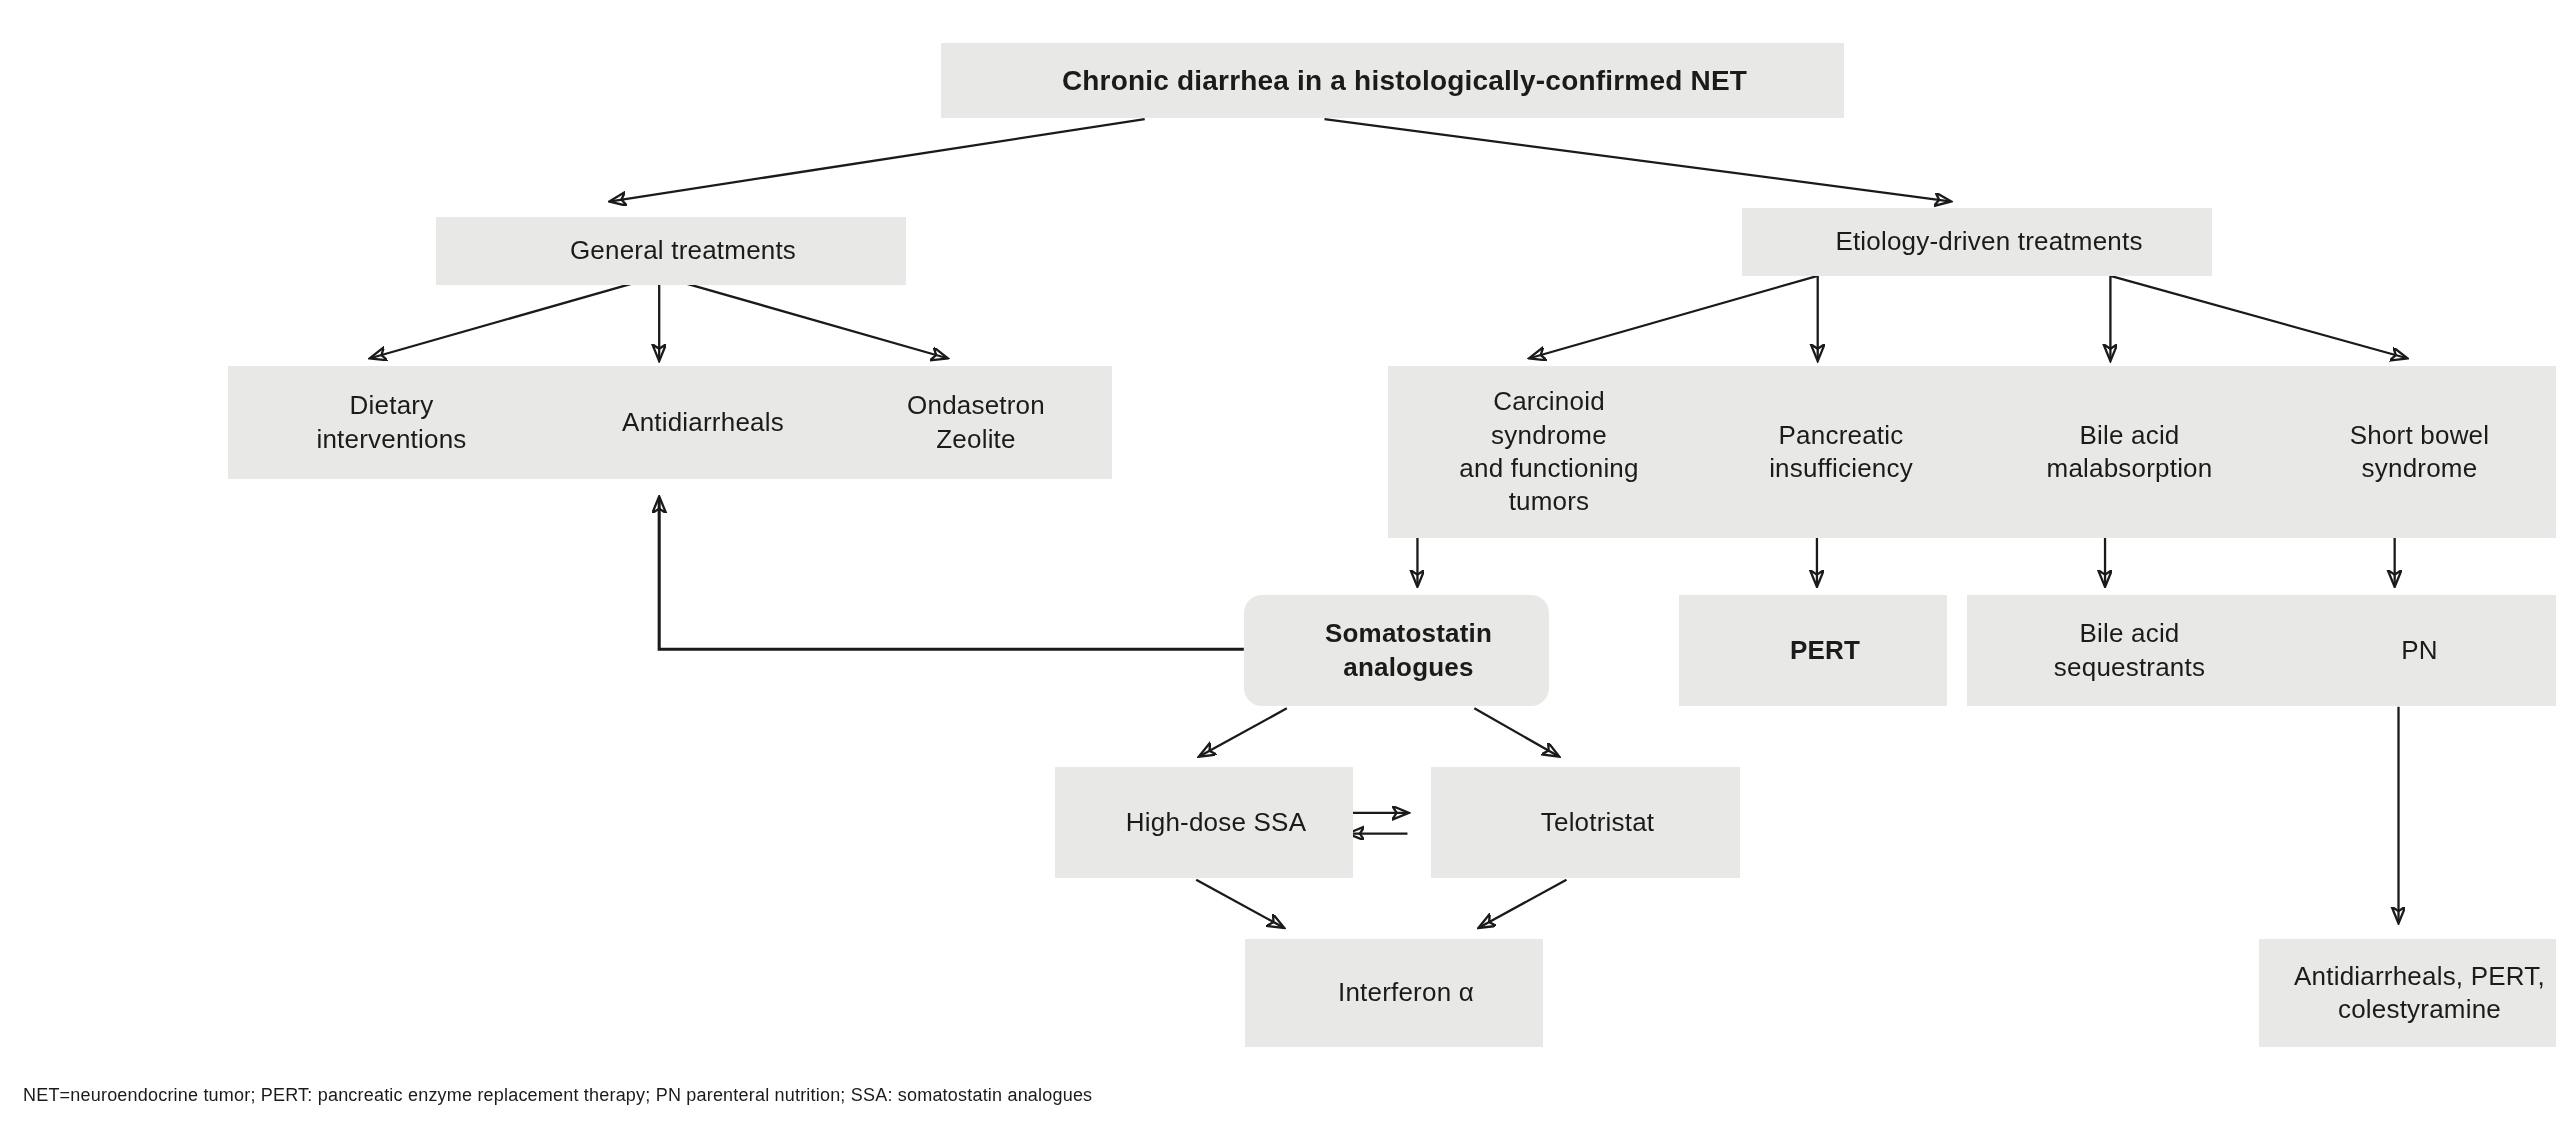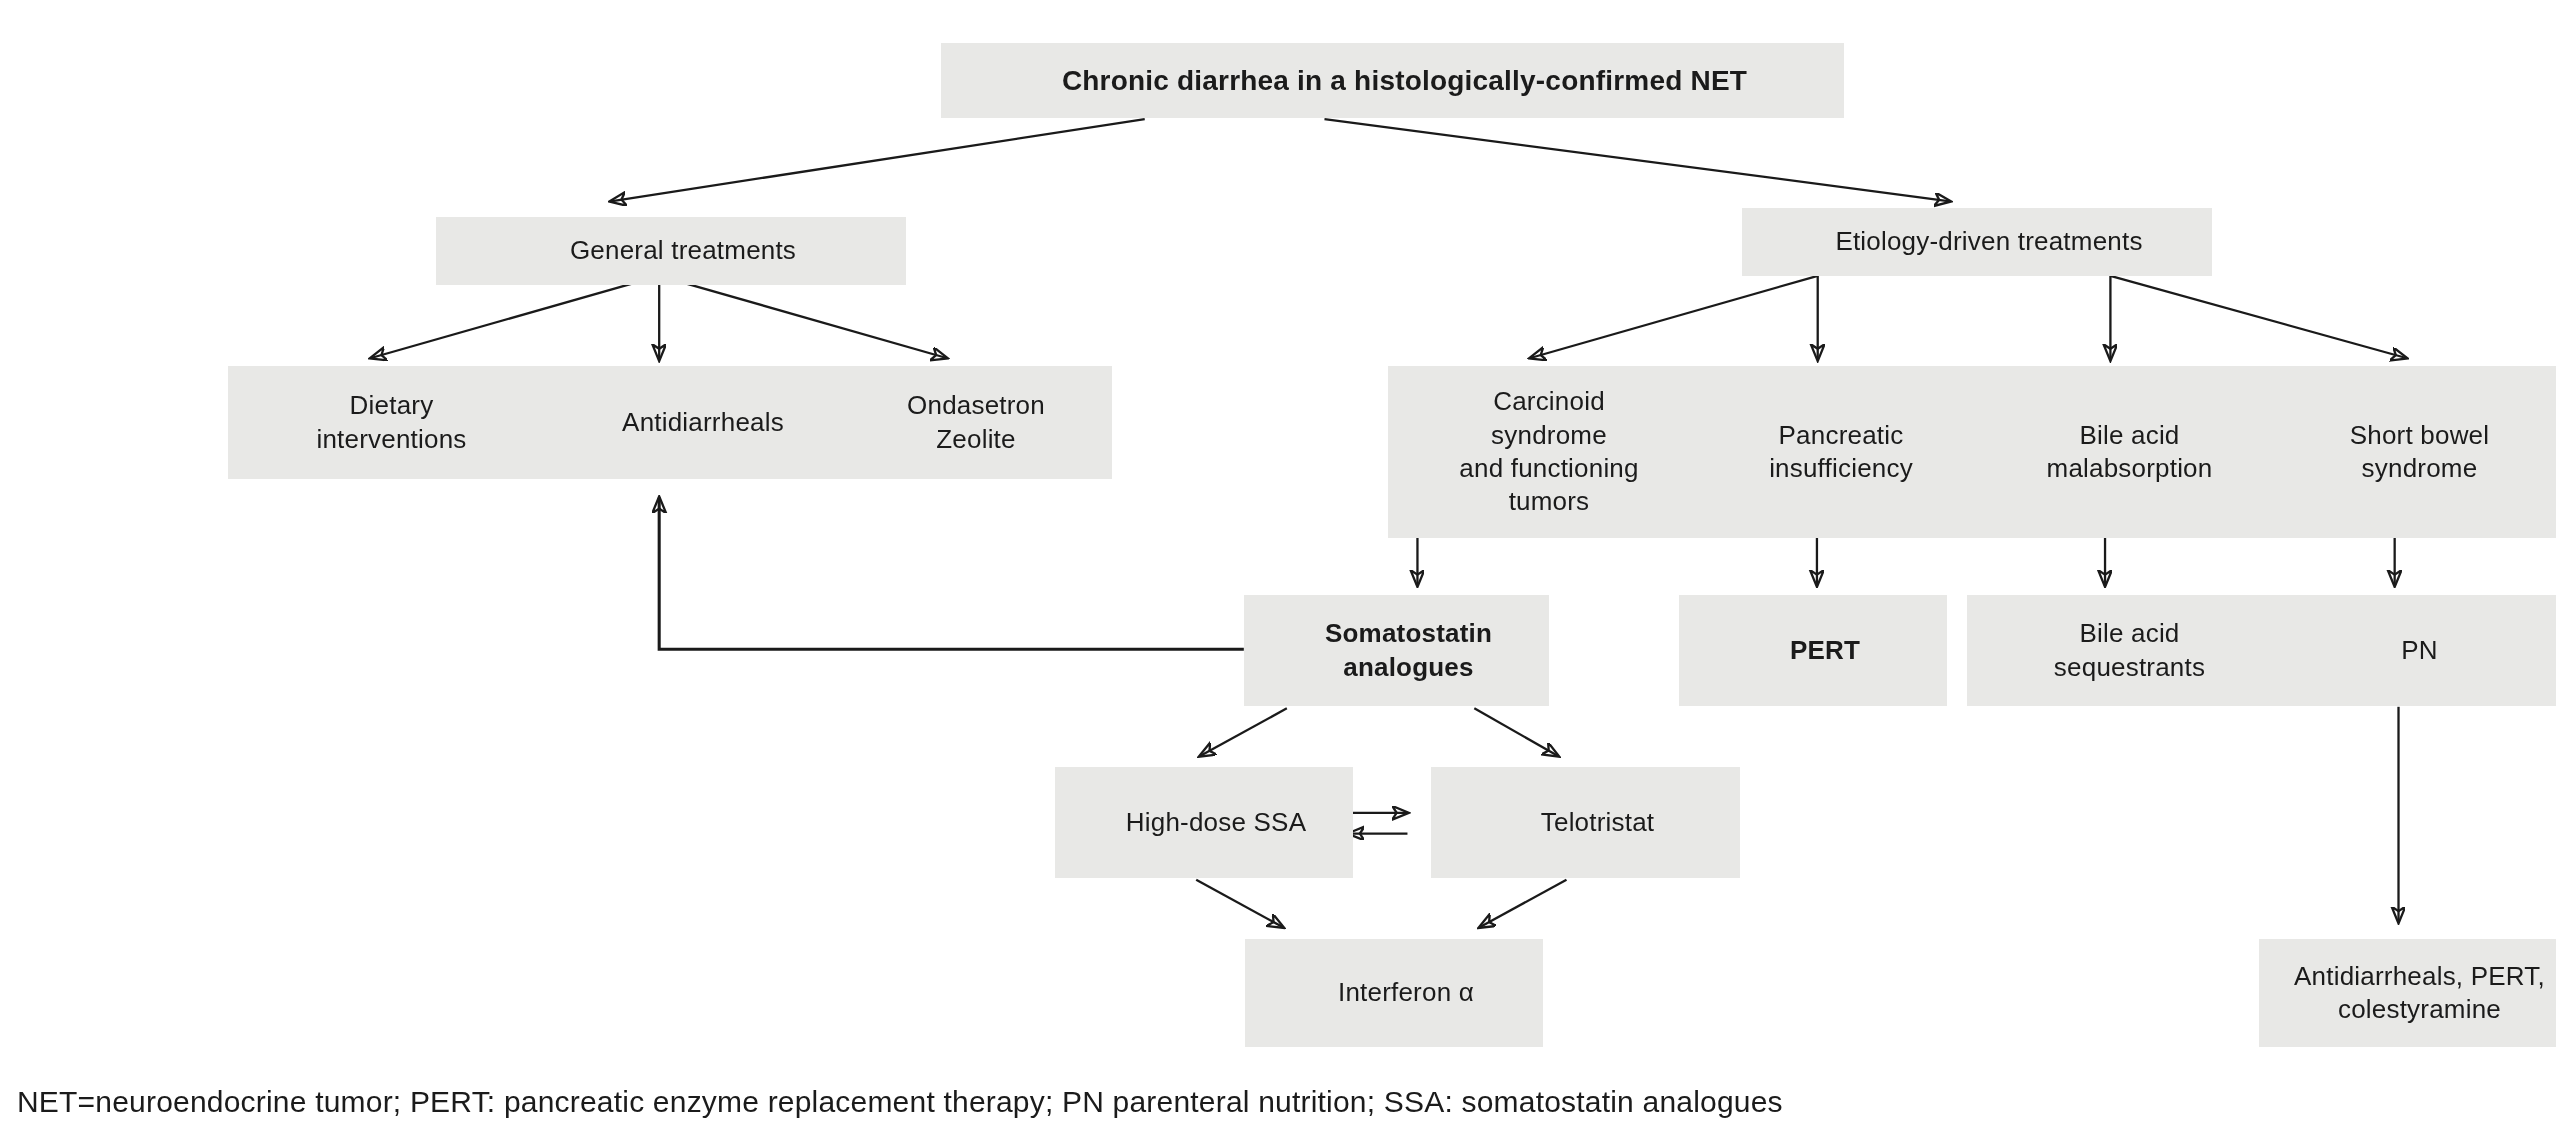--- a/index.html
+++ b/index.html
@@ -29,33 +29,33 @@
   #title-box{left:941px;top:43px;width:879px;height:75px;font-size:28px;}
   #general-box{left:436px;top:208px;width:446px;height:68px;margin-top:9px;}
   #etiology-box{left:1742px;top:208px;width:446px;height:68px;}
   #dietary-box{left:228px;top:366px;width:279px;height:113px;}
   #antidiarrheals-box{left:525px;top:366px;width:308px;height:113px;}
   #ondasetron-box{left:816px;top:366px;width:272px;height:113px;}
   #carcinoid-box{left:1388px;top:366px;width:274px;height:172px;}
   #pancreatic-box{left:1679px;top:366px;width:276px;height:172px;}
   #bile-malabsorption-box{left:1967px;top:366px;width:277px;height:172px;}
   #short-bowel-box{left:2259px;top:366px;width:273px;height:172px;}
-  #somatostatin-box{left:1244px;top:595px;width:281px;height:111px;}
+  #somatostatin-box{left:1244px;top:595px;width:281px;height:111px;border-radius:18px;}
   #pert-box{left:1679px;top:595px;width:244px;height:111px;}
   #bile-sequestrants-box{left:1967px;top:595px;width:277px;height:111px;}
   #pn-box{left:2259px;top:595px;width:273px;height:111px;}
   #high-dose-ssa-box{left:1055px;top:767px;width:274px;height:111px;}
   #telotristat-box{left:1431px;top:767px;width:285px;height:111px;}
   #interferon-box{left:1245px;top:939px;width:274px;height:108px;}
   #short-bowel-followup-box{left:2259px;top:939px;width:273px;height:108px;}
   #footnote{
     position:absolute;
-    left:17px;
+    left:23px;
     top:1085px;
-    font-size:30px;
+    font-size:18px;
     letter-spacing:0.2px;
   }
   #connectors{position:absolute;left:0;top:0;width:2576px;height:1147px;}
   #connectors line, #connectors path{stroke:#1a1a1a;stroke-width:3;fill:none;}
   #connectors path.elbow{stroke-width:4;}
 </style>
 </head>
 <body>
 
 <div id="canvas">

